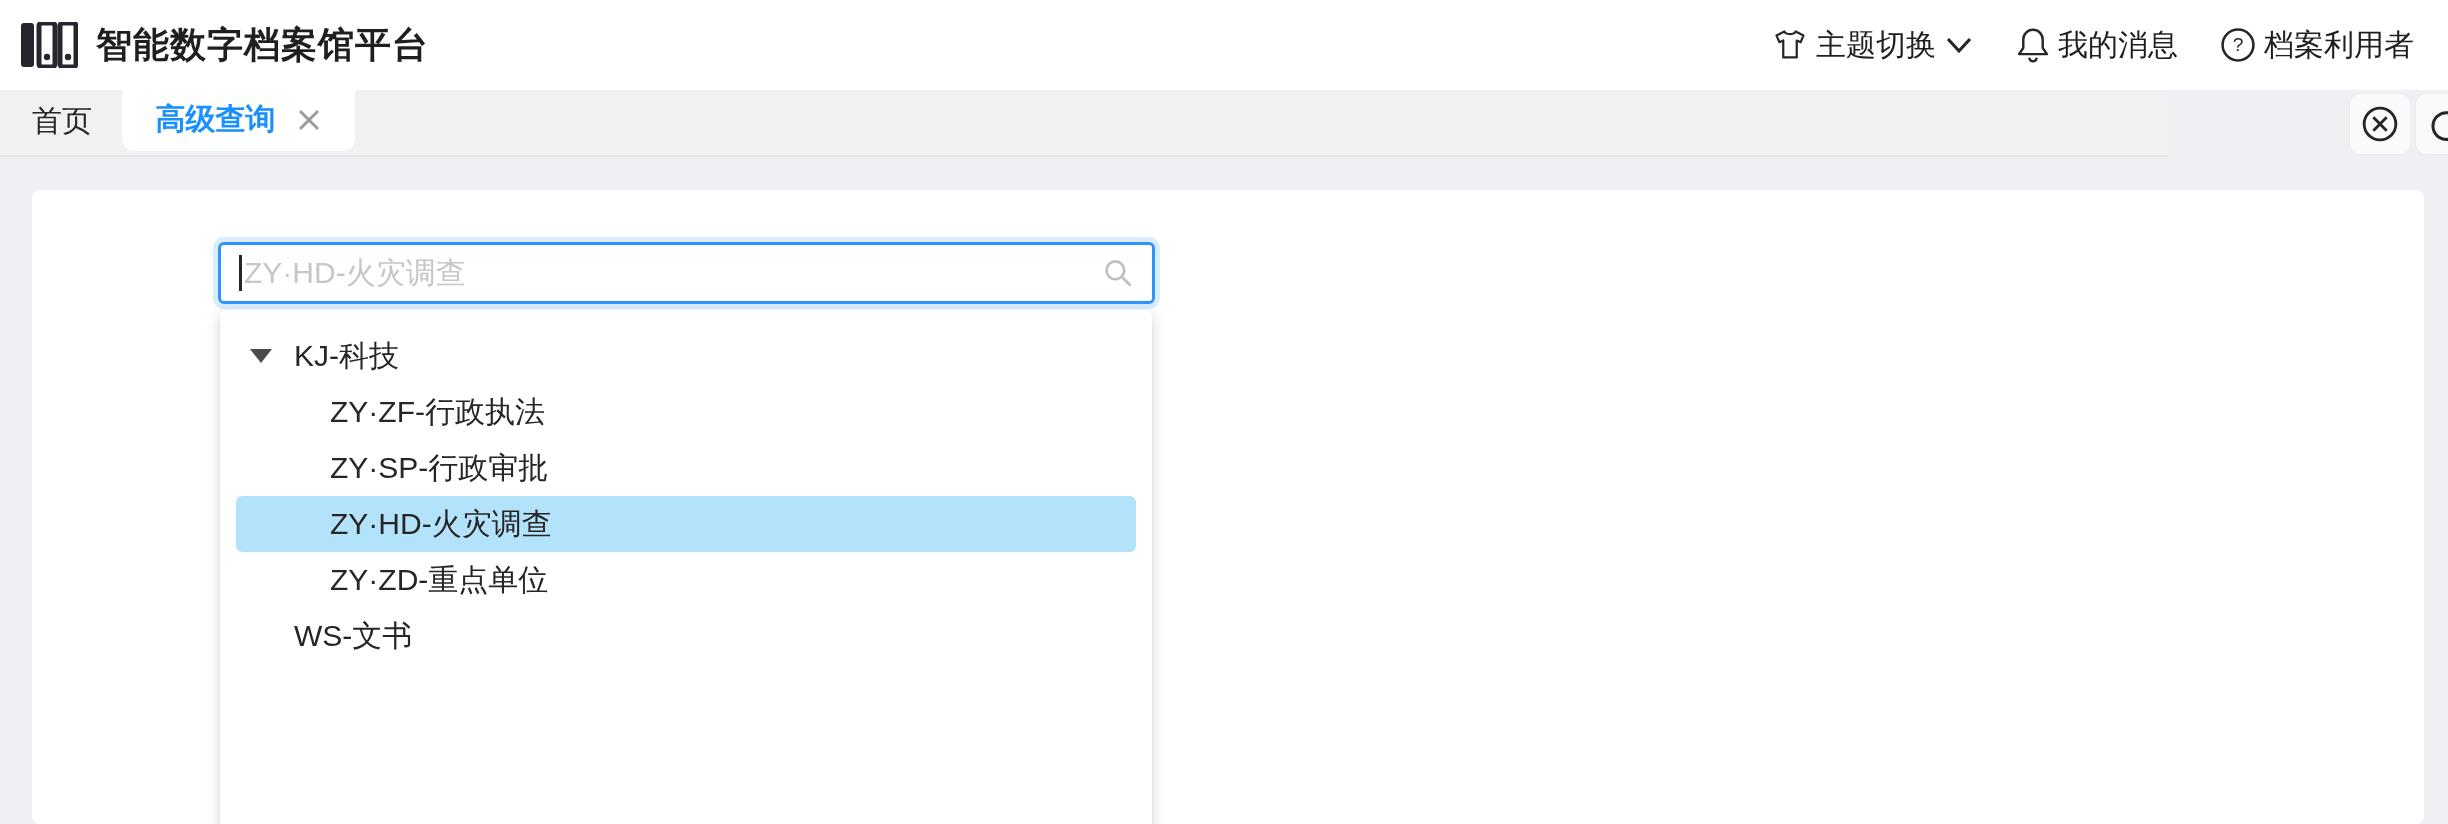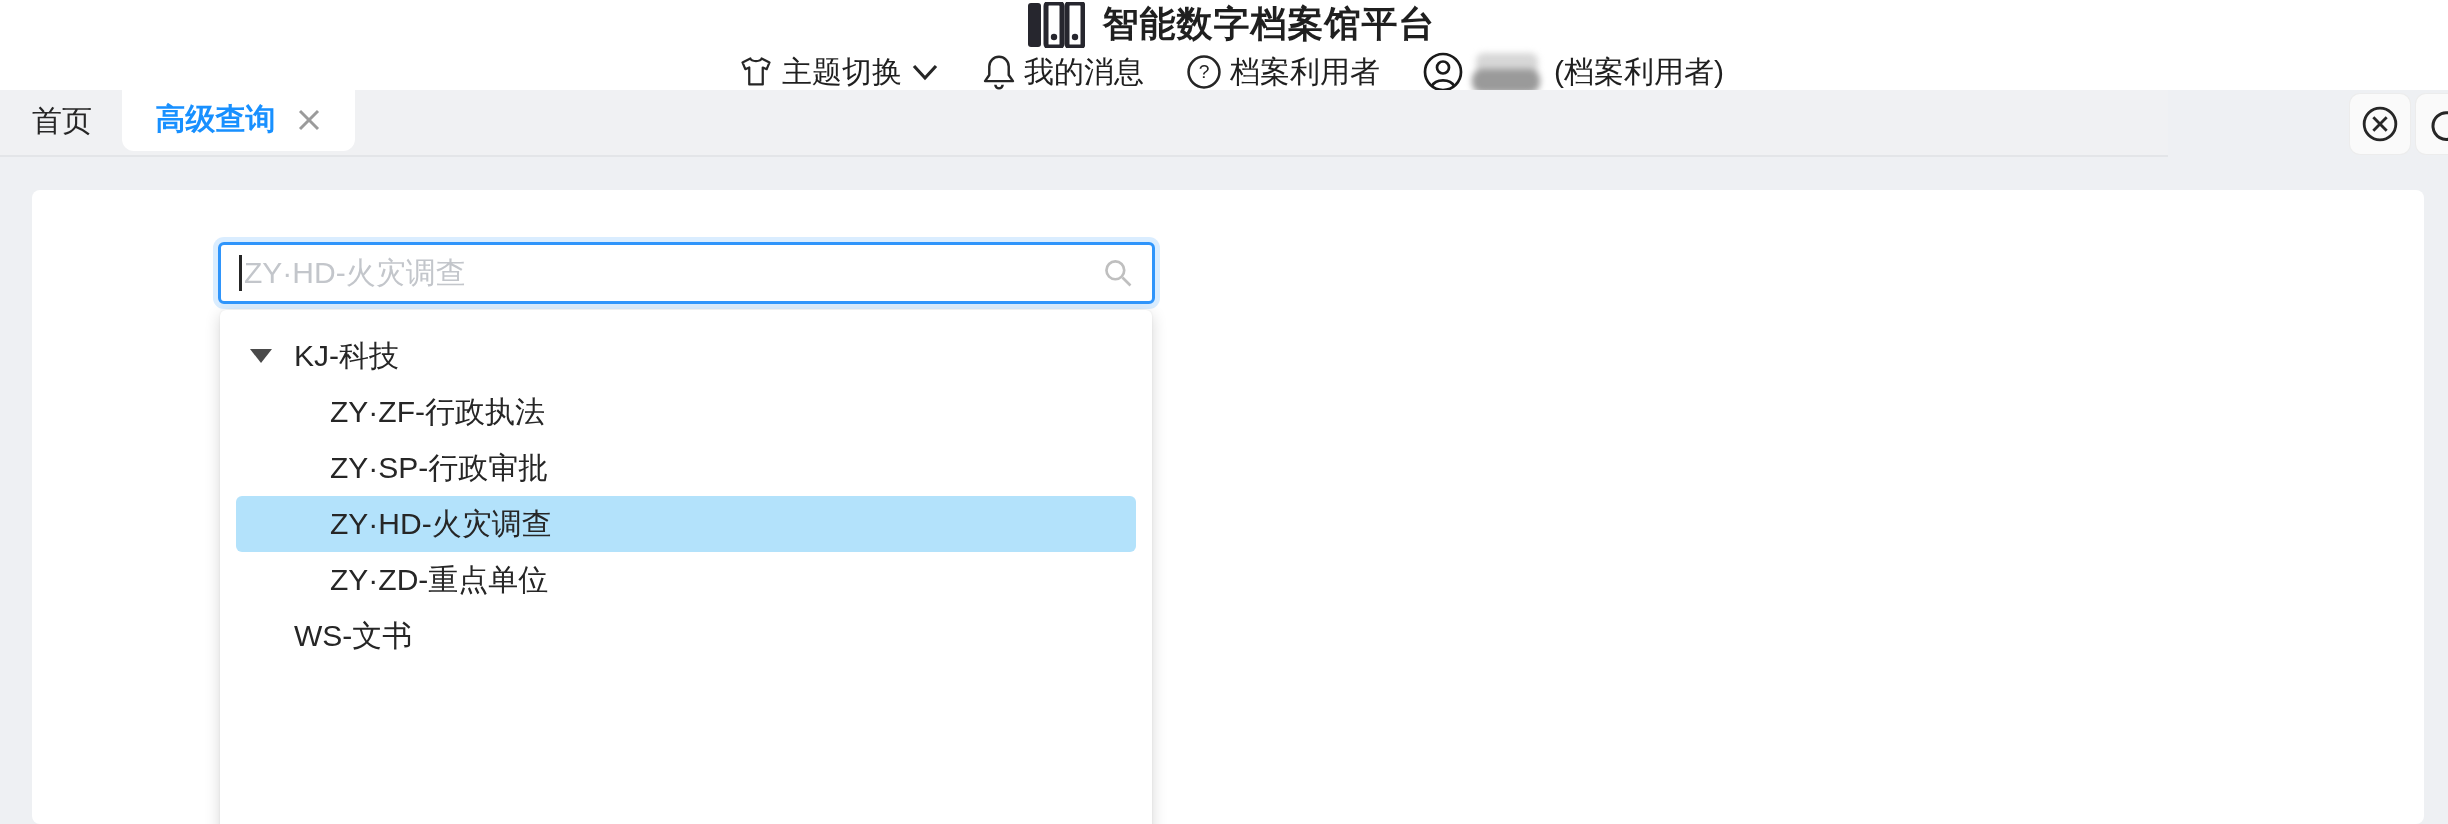--- a/index.html
+++ b/index.html
@@ -5,26 +5,26 @@
   * { margin:0; padding:0; box-sizing:border-box; }
   html,body { width:2448px; height:824px; overflow:hidden; }
   body {
     font-family:"Liberation Sans","DejaVu Sans",sans-serif;
     background:#eef0f3; color:#262626; position:relative;
   }
   
   .header {
     position:absolute; left:0; top:0; width:2448px; height:90px;
     background:#fff; display:flex; align-items:center; justify-content:space-between;
-    padding:0 6px 0 20px; z-index:5;flex-direction:column;
+    padding:0 6px 0 20px; z-index:5;
   }
   .header-left { display:flex; align-items:center; gap:18px; }
   .app-title { font-size:36px; font-weight:700; color:#1f1f1f; letter-spacing:1px; }
   .header-right { display:flex; align-items:center; gap:14px; font-size:30px; color:#1f1f1f; }
-  .hr-item { display:flex; align-items:center; gap:8px; cursor:pointer; }
+  .hr-item { display:flex; gap:8px; cursor:pointer; }
   .hr-gap { width:14px; }
   .icon { display:inline-flex; align-items:center; justify-content:center; }
   .blur-name {
     width:72px; height:46px; position:relative; filter:blur(3px); margin-right:2px;
   }
   .blur-name .b1 { position:absolute; left:4px; top:4px; width:62px; height:22px; background:#d7d7d7; border-radius:8px; }
   .blur-name .b2 { position:absolute; left:0px; top:20px; width:68px; height:24px; background:#9a9a9a; border-radius:10px; }
 
   
   .tabbar {
@@ -186,34 +186,20 @@
     <div class="hr-item">
       <span class="icon">
         <svg width="36" height="36" viewBox="0 0 56 56" fill="none">
           <circle cx="28" cy="28" r="24" stroke="#262626" stroke-width="4"></circle>
           <text x="28" y="38" text-anchor="middle" font-size="30" fill="#262626" font-family="Liberation Sans,sans-serif">?</text>
         </svg>
       </span>
       <span>档案利用者</span>
     </div>
     <span class="hr-gap"></span>
-    <div class="hr-item">
-      <span class="icon">
-        <svg width="42" height="42" viewBox="0 0 56 56" fill="none" stroke="#1a1a1a" stroke-width="3.6">
-          <circle cx="28" cy="28" r="24"></circle>
-          <circle cx="28" cy="22" r="8"></circle>
-          <path d="M13 47 a16 12 0 0 1 30 0"></path>
-        </svg>
-      </span>
-      <span class="blur-name">
-          <span class="b1"></span>
-          <span class="b2"></span>
-        </span>
-      <span>(档案利用者)</span>
-    </div>
   </div>
 </div>
 
 <div class="tabbar">
   <div class="tab-home">
     <span>首页</span>
   </div>
   <div class="tab-active">
     <span class="tab-label">高级查询</span>
     <span class="icon">

